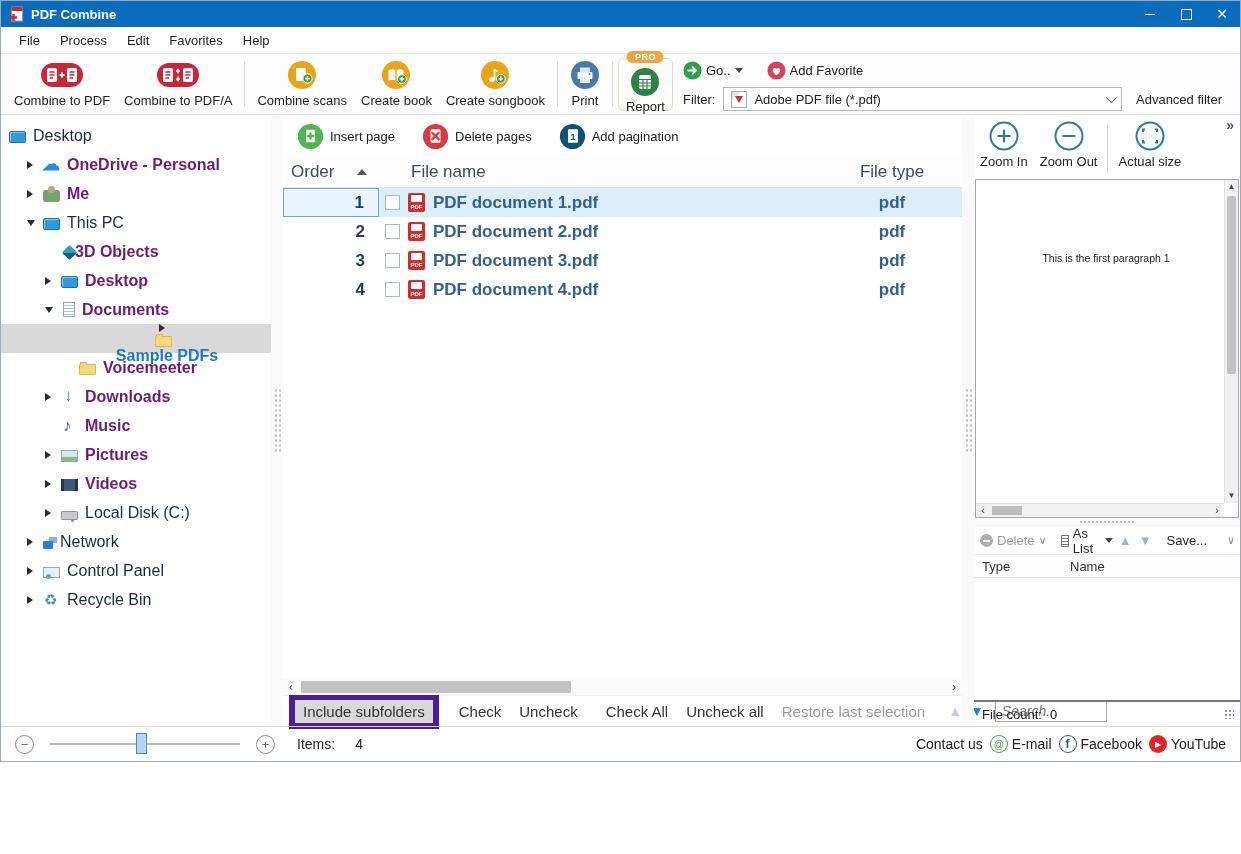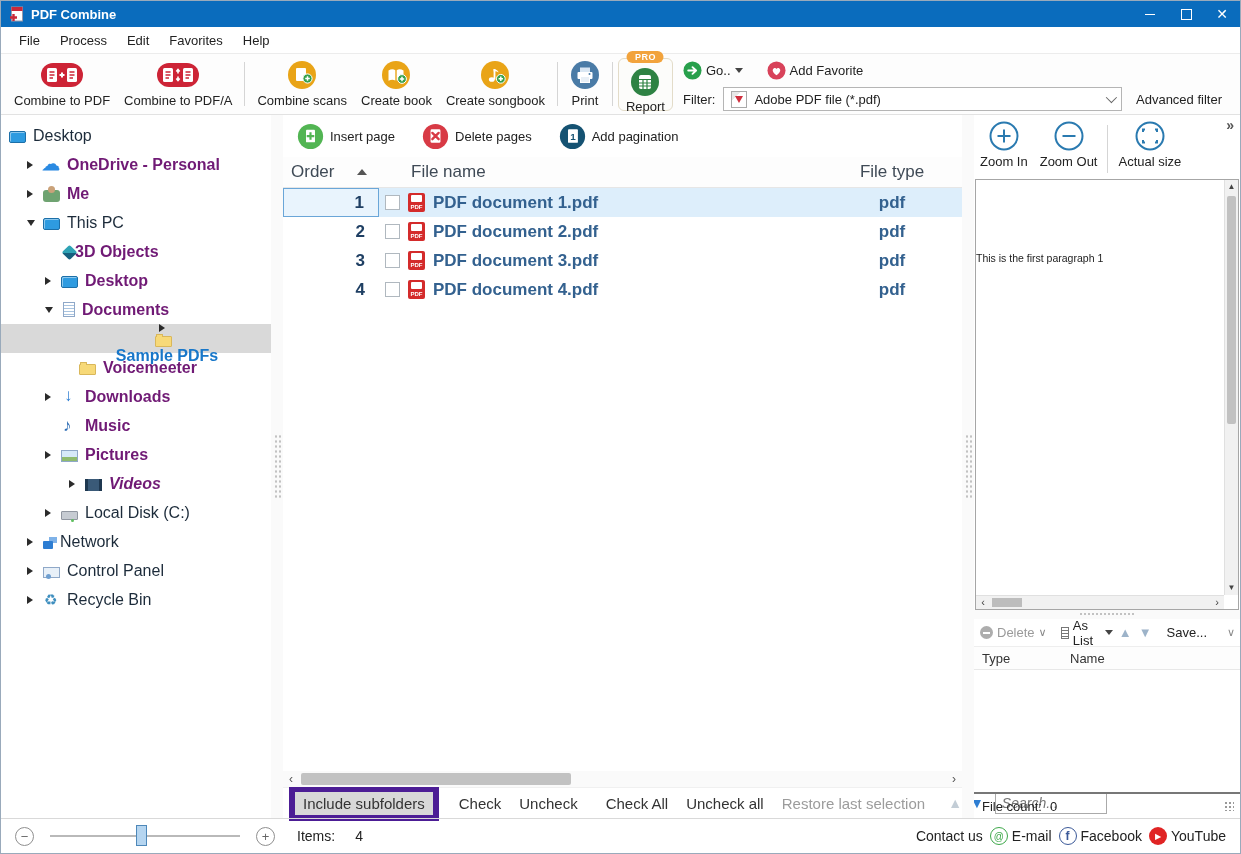--- a/index.html
+++ b/index.html
@@ -1,17 +1,17 @@
 <!DOCTYPE html>
 <html><head>
 <meta charset="utf-8">
 <style>
   html,body{margin:0;padding:0;background:#fff;}
   body{font-family:"Liberation Sans", sans-serif; width:1241px;height:854px;overflow:hidden;}
-  .app{width:1241px;height:854px;display:flex;flex-direction:column;background:#fff;border:1px solid #9ab;box-sizing:border-box;}
+  .app{width:1241px;height:762px;display:flex;flex-direction:column;background:#fff;border:1px solid #9ab;box-sizing:border-box;}
 
   
   .titlebar{height:26px;background:#0a6cbd;display:flex;align-items:center;color:#fff;flex:none;}
   .titlebar .appicon{margin:0 6px 0 6px;display:flex;align-items:center;}
   .titlebar .title{font-size:13px;font-weight:bold;}
   .wincontrols{margin-left:auto;display:flex;height:100%;}
   .wc{width:36px;display:flex;align-items:center;justify-content:center;font-size:13px;cursor:default;}
   .wc-min-glyph{display:block;width:10px;border-top:1.5px solid #fff;}
   .wc-max-glyph{display:block;width:9px;height:9px;border:1.2px solid #fff;}
   .wc-close{font-size:14px;}
@@ -106,21 +106,21 @@
   .u-dis{color:#c3cdd6;} .d-en{color:#2d7dd2;}
   .searchbox{width:112px;height:22px;border:1px solid #aaa;font-size:14px;font-style:italic;color:#555;padding:0 6px;box-sizing:border-box;margin-left:6px;font-family:"Liberation Sans",sans-serif;}
 
   
   .rightpanel{width:266px;flex:none;display:flex;flex-direction:column;min-height:0;}
   .rp-toolbar{height:60px;display:flex;align-items:flex-start;padding-top:4px;flex:none;position:relative;font-size:13px;color:#222;}
   .rp-btn{display:flex;flex-direction:column;align-items:center;gap:1px;padding:0 6px;}
   .rp-sep{width:1px;background:#d5d5d5;margin:6px 4px;align-self:stretch;}
   .rp-more{position:absolute;right:6px;top:2px;color:#555;font-size:14px;font-weight:bold;}
   .rp-preview{flex:1;border:1px solid #a6a6a6;margin:0 1px;background:#fff;position:relative;min-height:0;}
-  .previewtext{position:absolute;top:72px;left:0;right:2px;text-align:left;font-size:10.5px;color:#222;}
+  .previewtext{position:absolute;top:72px;left:0;right:2px;text-align:center;font-size:10.5px;color:#222;}
   .vscroll{position:absolute;top:0;bottom:14px;right:0;width:14px;background:#f1f1f1;border-left:1px solid #e0e0e0;box-sizing:border-box;}
   .vscroll .up,.vscroll .dn{position:absolute;left:0;right:0;height:14px;font-size:8px;color:#444;text-align:center;line-height:14px;}
   .vscroll .up{top:0;} .vscroll .dn{bottom:0;}
   .vscroll .thumb{position:absolute;left:2px;right:2px;top:16px;height:55%;background:#c1c1c1;border-radius:2px;}
   .hscroll{position:absolute;left:0;right:14px;bottom:0;height:14px;background:#f1f1f1;border-top:1px solid #e0e0e0;box-sizing:border-box;color:#444;}
   .hscroll .lf,.hscroll .rt{position:absolute;top:0;bottom:0;width:14px;font-size:11px;line-height:13px;text-align:center;}
   .hscroll .lf{left:0;} .hscroll .rt{right:0;}
   .hscroll .thumb{position:absolute;left:16px;width:30px;top:2px;bottom:2px;background:#bdbdbd;}
   .hsplitter{height:9px;display:flex;align-items:center;justify-content:center;flex:none;background:#fafafa;}
   .hgrip{width:56px;height:5px;background-image:radial-gradient(circle,#c2c2c2 1px,transparent 1.3px);background-size:4px 4px;}
@@ -362,21 +362,21 @@
         <div class="titem c-blue b" style="padding-left: 44px;">
           <span class="arr none"></span>
           <span class="ticon i-music"></span>
           <span class="tlabel">Music</span>
         </div>
         <div class="titem c-blue b" style="padding-left: 44px;">
           <span class="arr right"></span>
           <span class="ticon i-picture"></span>
           <span class="tlabel">Pictures</span>
         </div>
-        <div class="titem c-blue b" style="padding-left: 68px; font-style: italic;">
+        <div class="titem c-blue b" style="padding-left: 44px;">
           <span class="arr right"></span>
           <span class="ticon i-video"></span>
           <span class="tlabel">Videos</span>
         </div>
         <div class="titem c-dark" style="padding-left: 44px;">
           <span class="arr right"></span>
           <span class="ticon i-disk"></span>
           <span class="tlabel">Local Disk (C:)</span>
         </div>
         <div class="titem c-dark" style="padding-left: 26px;">

